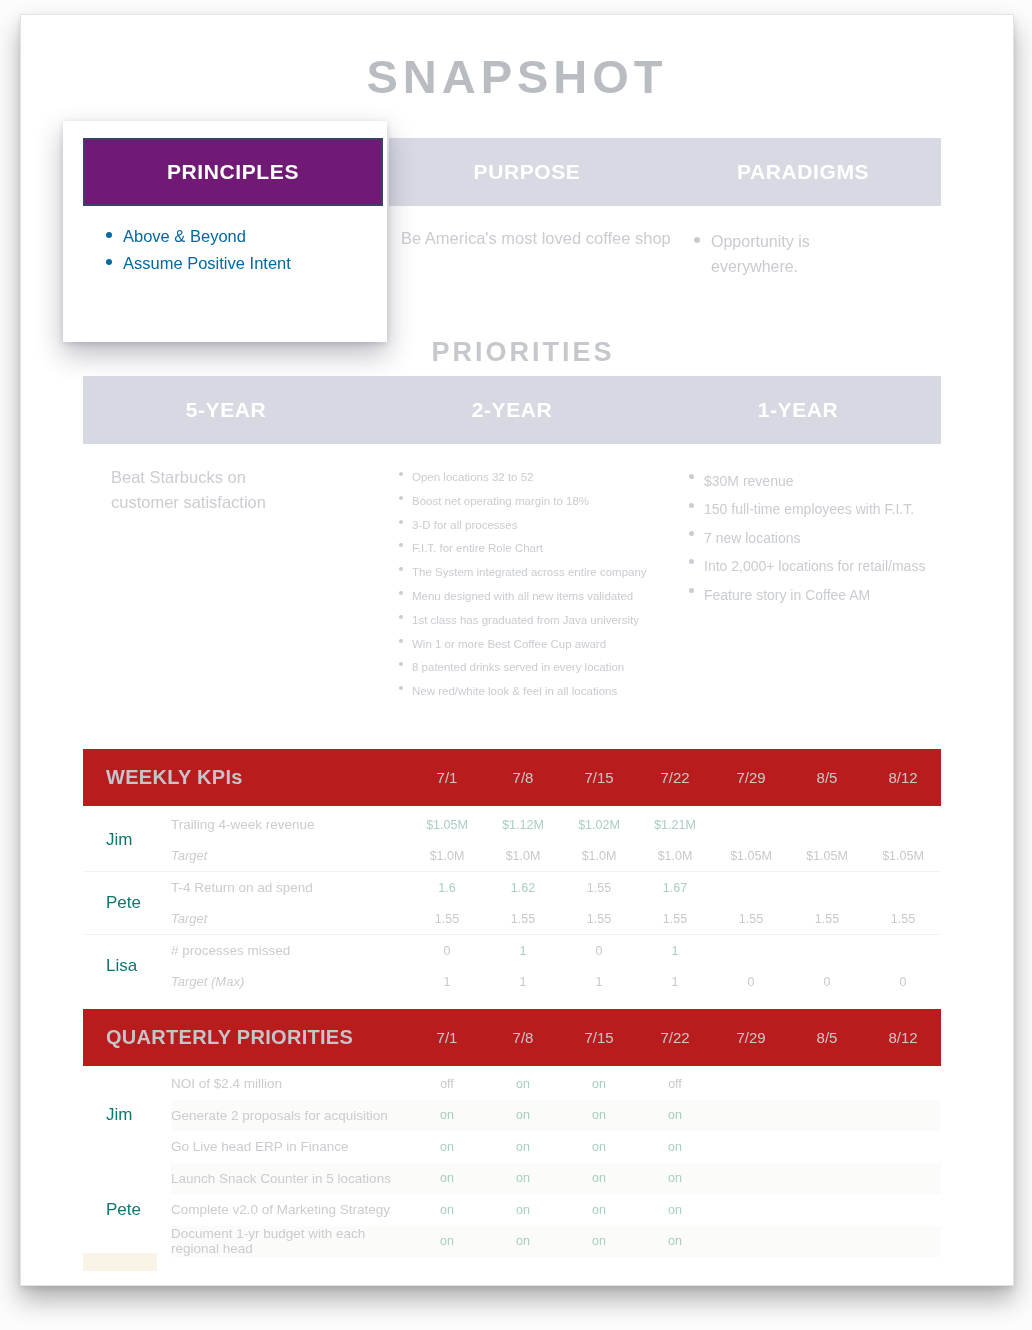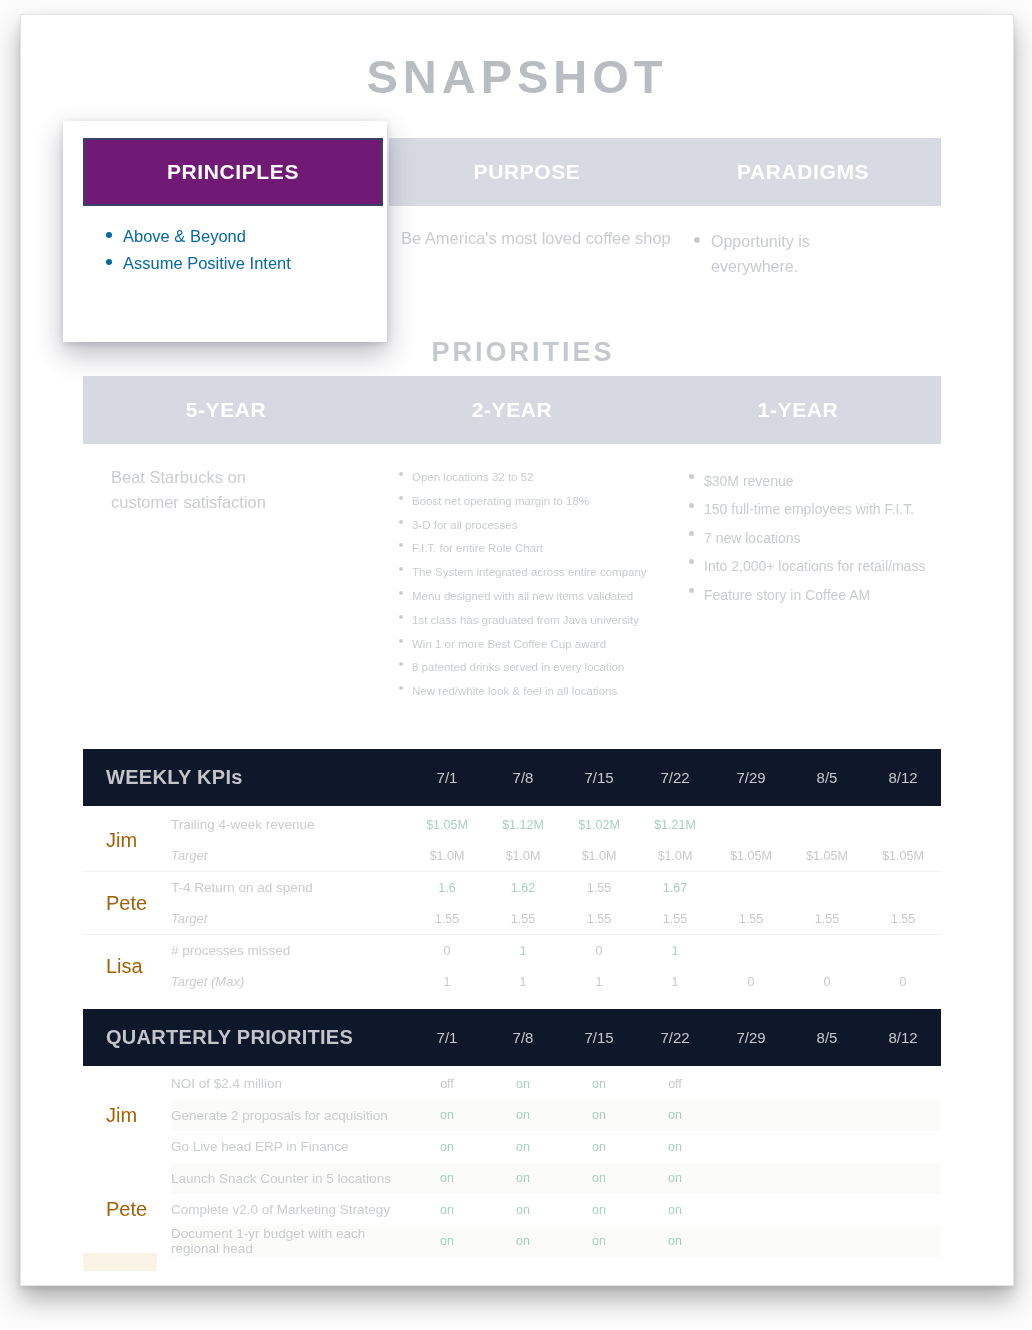--- a/index.html
+++ b/index.html
@@ -49,35 +49,35 @@
   .pcol2 { position:absolute; left:378px; top:451px; width:280px;
            font-size:11.5px; line-height:23.8px; color:#c9ccd0; }
   .pcol2 .b-item { padding-left:13px; }
   .pcol2 .b-item::before { width:4px; height:4px; }
   .pcol3 { position:absolute; left:668px; top:452px; width:250px;
            font-size:14px; line-height:28.4px; color:#c9ccd0; }
   .pcol3 .b-item { padding-left:15px; }
   .pcol3 .b-item::before { width:5px; height:5px; }
 
   
-  .band { position:absolute; left:62px; width:858px; height:57px; background:#0f172a;
+  .band { position:absolute; left:62px; width:858px; height:57px; background:#b91c1c;
           display:flex; align-items:center; }
   #weekly-band { top:734px; }
   #quarterly-band { top:994px; }
   .band-title { width:326px; padding-left:23px; box-sizing:border-box;
                 font-size:20px; font-weight:bold; color:#c3c5ca; letter-spacing:0.3px; }
   .band-dates { display:flex; width:532px; }
   .date-cell { width:76px; text-align:center; font-size:15px; color:#c7c9cd; }
 
   
   .kpi-groups { position:absolute; left:62px; top:794px; width:858px; }
   .kpi-group { display:flex; height:62px; }
   .kpi-group + .kpi-group { border-top:1px solid #f2f2f2; }
   .owner { width:88px; display:flex; align-items:center; padding-left:23px;
-           box-sizing:border-box; font-size:20px; color:#a16207; }
+           box-sizing:border-box; font-size:17px; color:#0f766e; }
   .group-rows { flex:1; }
   .kpi-row { display:flex; height:31px; align-items:center; }
   .metric { width:238px; font-size:13.5px; color:#caccd0; }
   .metric.italic { font-style:italic; font-size:13px; color:#cbcdd1; }
   .cell { width:76px; text-align:center; font-size:12.5px; color:#c7c9cc; }
   .cell.green { color:#a8cfc0; }
   .cell.gray { color:#c7c9cc; }
 
   
   .q-groups { position:absolute; left:62px; top:1053px; width:858px; }

